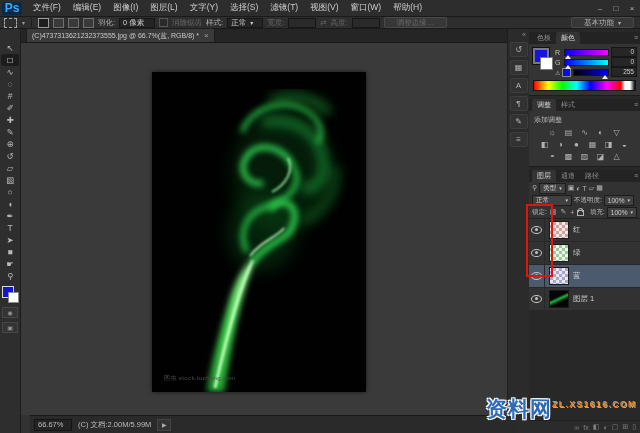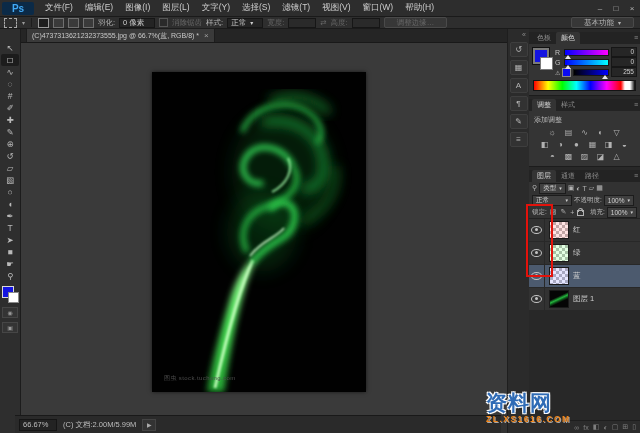--- a/index.html
+++ b/index.html
@@ -2,22 +2,22 @@
 <html><head>
 <meta charset="utf-8">
 <style>
   html,body{margin:0;padding:0;background:#1b1b1b;}
   .app{position:relative;width:640px;height:433px;overflow:hidden;background:#323232;
        font-family:"Liberation Sans","DejaVu Sans",sans-serif;color:#c8c8c8;
        -webkit-user-select:none;user-select:none;}
   
   .titlebar{position:absolute;left:0;top:0;width:640px;height:16px;background:#2d2d2d;
             border-bottom:1px solid #1a1a1a;display:flex;align-items:center;font-size:8.5px;}
-  .ps-logo{width:32px;height:13px;margin:0 5px 0 2px;background:#0b2a47;color:#41a9f5;
-           font-weight:bold;font-size:10px;display:flex;align-items:center;justify-content:center;border-radius:2px;}
+  .ps-logo{width:20px;height:13px;margin:0 5px 0 2px;background:#0b2a47;color:#41a9f5;
+           font-weight:bold;font-size:12px;display:flex;align-items:center;justify-content:center;border-radius:2px;}
   .menu-item{padding:0 6px;color:#cdcdcd;white-space:nowrap;}
   .win-controls{margin-left:auto;display:flex;align-items:center;height:100%;}
   .win-btn{width:16px;height:100%;display:flex;align-items:center;justify-content:center;
            color:#b5b5b5;font-size:8px;}
   
   .optionsbar{position:absolute;left:0;top:17px;width:640px;height:12px;background:#2e2e2e;
               border-bottom:1px solid #1a1a1a;display:flex;align-items:center;font-size:7.5px;
               color:#b3b3b3;gap:4px;padding-left:4px;box-sizing:border-box;}
   .tool-preview{width:11px;height:8px;border:1px dashed #a9a9a9;margin-right:1px;}
   .opt-sep{width:1px;height:9px;background:#1d1d1d;margin:0 2px;}
@@ -120,40 +120,40 @@
   .tint-blue{box-shadow:inset 0 0 0 20px rgba(80,80,255,.14);}
   .thumb-smoke{background:#050505;background-image:linear-gradient(155deg,transparent 38%,#23b33c 50%,#0c4f18 58%,transparent 66%);background-size:100% 100%;}
   .thumb-bgl{background:#f2f0ee;background-image:linear-gradient(155deg,transparent 40%,#e3b8c8 50%,transparent 62%);background-size:100% 100%;}
   .layer-name{flex:1;}
   .layer-name.italic{font-style:italic;}
   .layer-lock{margin-right:6px;}
   .lp-footer{position:absolute;left:0;right:0;bottom:0;height:12px;background:#2c2c2c;
              border-top:1px solid #1d1d1d;display:flex;align-items:center;justify-content:flex-end;
              gap:4px;padding:0 4px;font-size:7px;color:#8f8f8f;opacity:.85;}
   
-  .statusbar{position:absolute;left:15px;top:415px;width:486px;height:18px;background:#2a2a2a;
+  .statusbar{position:absolute;left:30px;top:415px;width:486px;height:18px;background:#2a2a2a;
              border-top:1px solid #191919;display:flex;align-items:center;font-size:7.5px;
              color:#bdbdbd;gap:6px;box-sizing:border-box;padding-left:4px;}
   .zoom-field{background:#232323;border:1px solid #151515;height:10px;display:flex;
               align-items:center;padding:0 3px;min-width:30px;}
   .status-expand{border:1px solid #444;background:#333;width:12px;height:10px;display:flex;
                  align-items:center;justify-content:center;font-size:6px;color:#aaa;}
   
   .red-annotation{position:absolute;left:526px;top:204px;width:23px;height:69px;
                   border:2px solid #e3120b;z-index:50;}
   .site-watermark{position:absolute;right:2px;bottom:1px;width:152px;height:48px;z-index:60;
                   display:flex;align-items:center;gap:4px;}
   .wm-logo{position:relative;width:52px;height:36px;flex:none;}
   .wm-ellipse1{position:absolute;left:2px;top:4px;width:46px;height:26px;border:2px solid #2f6bb5;
                border-radius:50%;transform:rotate(-18deg);}
   .wm-ellipse2{position:absolute;left:6px;top:7px;width:44px;height:24px;border:2px solid #f08519;
                border-radius:50%;transform:rotate(-18deg);border-left-color:transparent;}
   .wm-xs{position:absolute;left:12px;top:8px;font-size:16px;font-style:italic;font-weight:bold;
          color:#ffffff;text-shadow:1px 1px 0 #2f6bb5,-1px -1px 0 #2f6bb5,1px 0 2px #123;}
-  .wm-text{display:flex;flex-direction:column;line-height:1;}
+  .wm-text{display:flex;flex-direction:row;line-height:1;}
   .wm-name{font-size:21px;font-weight:bold;color:#2f6bb5;letter-spacing:1px;
            text-shadow:1px 1px 0 #fff,-1px -1px 0 #fff,1px -1px 0 #fff,-1px 1px 0 #fff;}
   .wm-url{font-size:8.5px;font-weight:bold;color:#f08519;letter-spacing:1.5px;margin-top:2px;
           text-shadow:1px 1px 0 rgba(255,255,255,.6);}
 </style>
 </head>
 <body>
 
 <div class="app">
 

